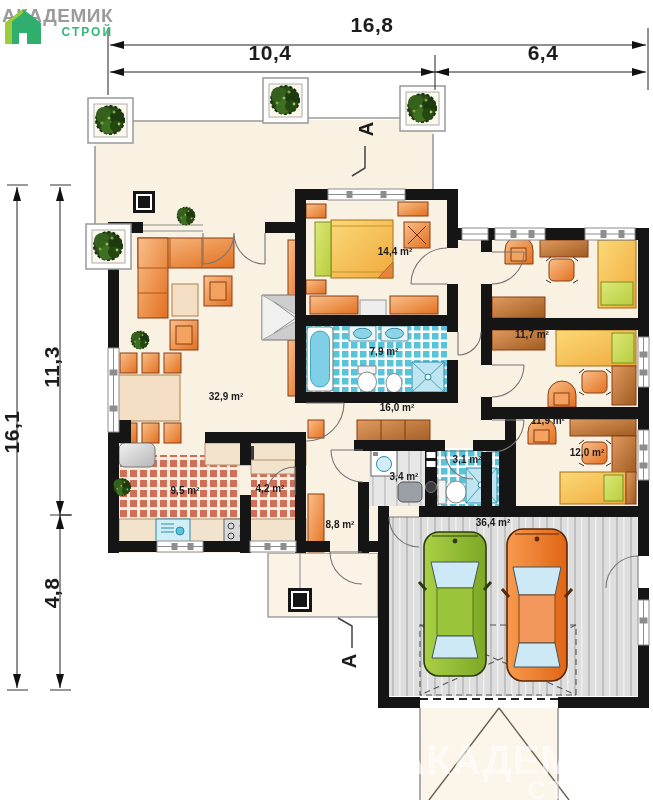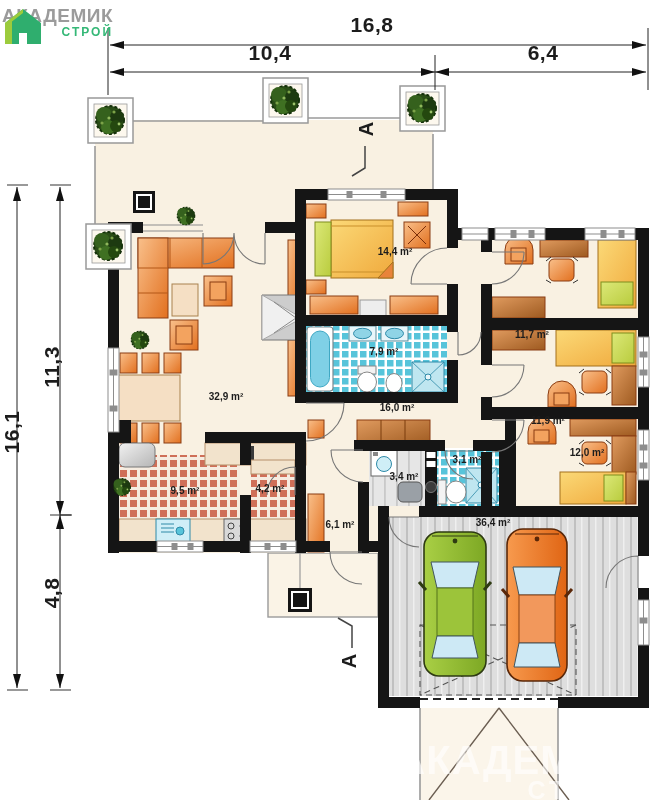--- a/index.html
+++ b/index.html
@@ -477,21 +477,21 @@
 <div class="lbl room" style="left:395px;top:251px;">14,4 m²</div>
 <div class="lbl room" style="left:372px;top:351px;margin-left:12px;">7,9 m²</div>
 <div class="lbl room" style="left:532px;top:286px;margin-top:48px;">11,7 m²</div>
 <div class="lbl room" style="left:548px;top:378px;margin-top:42px;">11,9 m²</div>
 <div class="lbl room" style="left:587px;top:452px;">12,0 m²</div>
 <div class="lbl room" style="left:397px;top:407px;">16,0 m²</div>
 <div class="lbl room" style="left:185px;top:490px;">9,5 m²</div>
 <div class="lbl room" style="left:270px;top:488px;">4,2 m²</div>
 <div class="lbl room" style="left:404px;top:476px;">3,4 m²</div>
 <div class="lbl room" style="left:467px;top:459px;">3,1 m²</div>
-<div class="lbl room" style="left:340px;top:524px;">6,1 m²</div>
+<div class="lbl room" style="left:340px;top:524px;">8,8 m²</div>
 <div class="lbl room" style="left:493px;top:522px;">36,4 m²</div>
 
 <div class="wm">
   <div class="wm-brand">АКАДЕМИК</div>
   <div class="wm-sub">СТРОЙ</div>
 </div>
 
 </div>
 
 </body></html>

